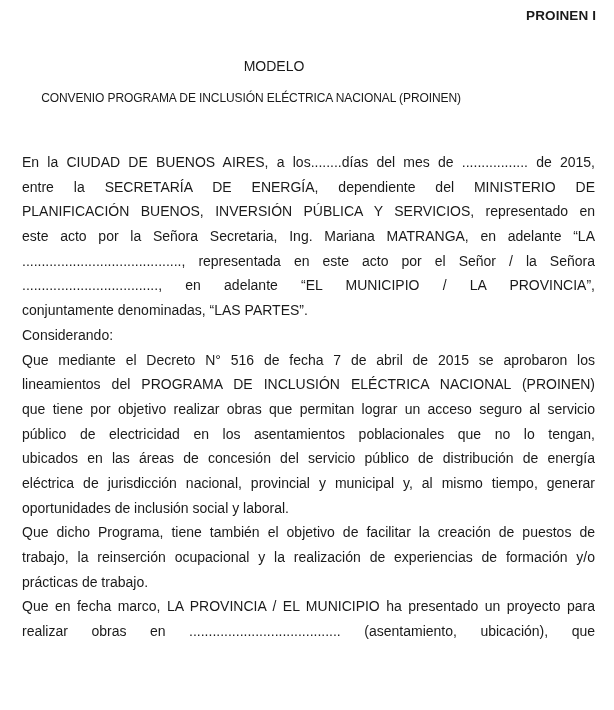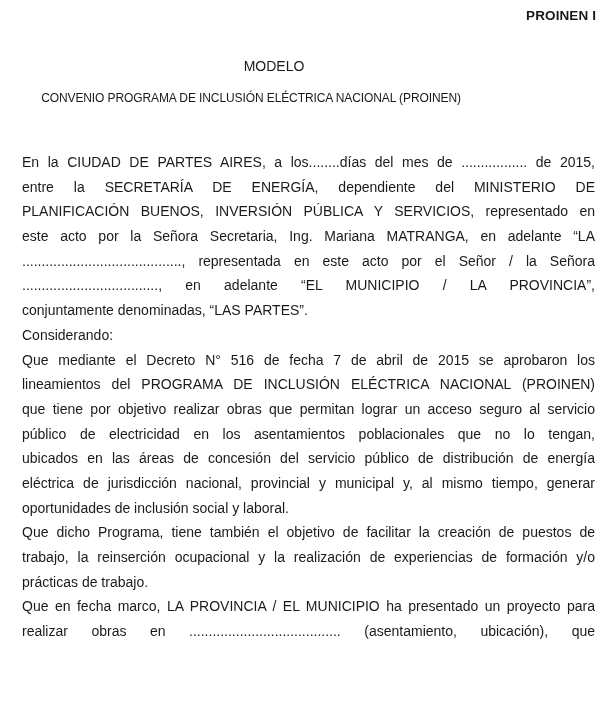--- a/index.html
+++ b/index.html
@@ -32,21 +32,21 @@
   }
 </style>
 </head>
 <body>
 
 <div class="annex">PROINEN I</div>
 <div class="model">MODELO</div>
 <div class="doc-title">CONVENIO PROGRAMA DE INCLUSIÓN ELÉCTRICA NACIONAL (PROINEN)</div>
 
 <div class="body-text" id="body-text">
-  <span class="line just">En la CIUDAD DE PARTES AIRES, a los........días del mes de ................. de 2015,</span>
+  <span class="line just">En la CIUDAD DE BUENOS AIRES, a los........días del mes de ................. de 2015,</span>
   <span class="line just">entre la SECRETARÍA DE ENERGÍA, dependiente del MINISTERIO DE</span>
   <span class="line just">PLANIFICACIÓN BUENOS, INVERSIÓN PÚBLICA Y SERVICIOS, representado en</span>
   <span class="line just">este acto por la Señora Secretaria, Ing. Mariana MATRANGA, en adelante “LA</span>
   <span class="line just">........................................., representada en este acto por el Señor / la Señora</span>
   <span class="line just">..................................., en adelante “EL MUNICIPIO / LA PROVINCIA”,</span>
   <span class="line">conjuntamente denominadas, “LAS PARTES”.</span>
   <span class="line">Considerando:</span>
   <span class="line just">Que mediante el Decreto N° 516 de fecha 7 de abril de 2015 se aprobaron los</span>
   <span class="line just">lineamientos del PROGRAMA DE INCLUSIÓN ELÉCTRICA NACIONAL (PROINEN)</span>
   <span class="line just">que tiene por objetivo realizar obras que permitan lograr un acceso seguro al servicio</span>

